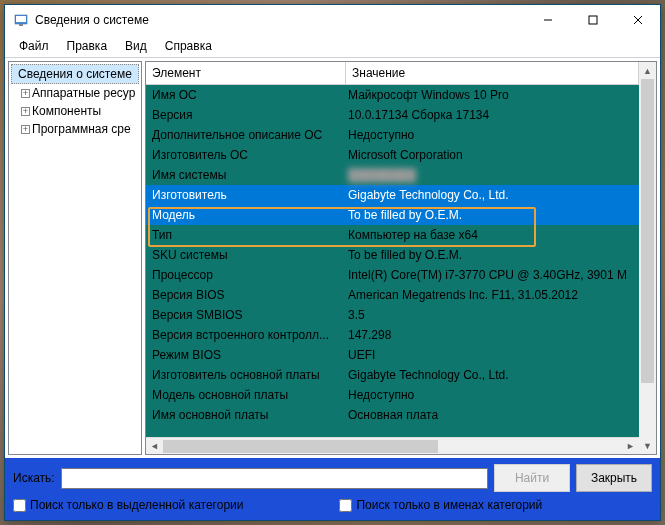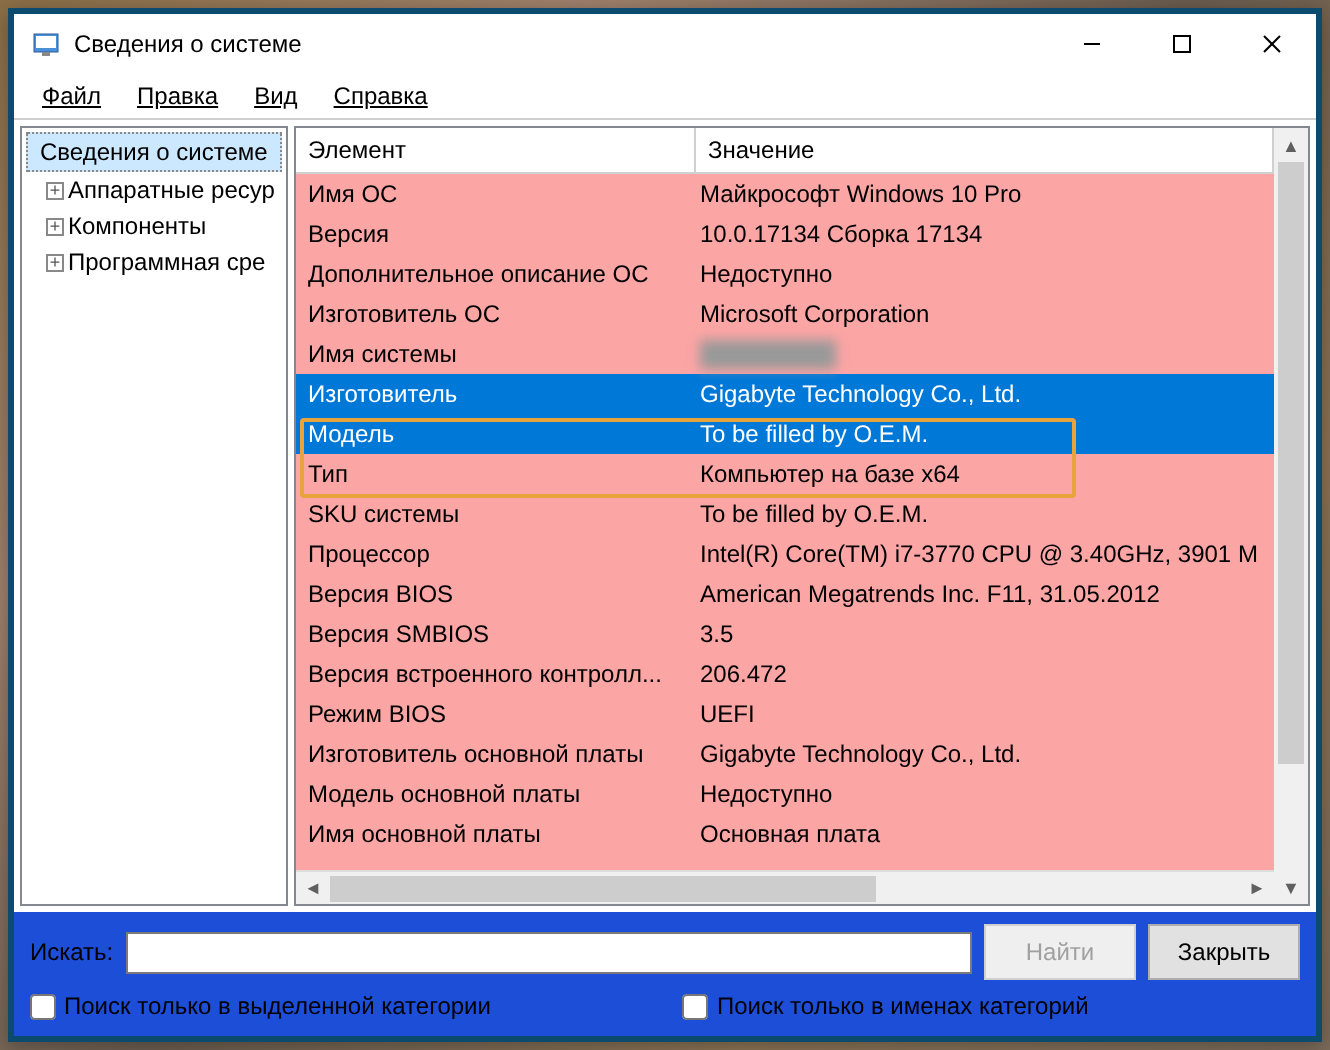--- a/index.html
+++ b/index.html
@@ -9,21 +9,21 @@
     font-size: 12px;
     background: linear-gradient(135deg, #8b6f47 0%, #a0826d 25%, #6b5d4f 50%, #8b7355 75%, #7a6a5a 100%);
     width: 665px;
     height: 525px;
     padding: 4px;
   }
   .window {
     background: #fff;
     width: 100%;
     height: 100%;
-    border: 3px solid #0c4a6e;
+    border: 1px solid #0c4a6e;
     display: flex;
     flex-direction: column;
     box-shadow: 0 2px 10px rgba(0,0,0,0.3);
   }
   .titlebar {
     display: flex;
     align-items: center;
     height: 30px;
     padding: 0 0 0 8px;
     background: #fff;
@@ -51,21 +51,20 @@
     font-family: "Segoe UI Symbol", sans-serif;
     font-size: 10px;
     cursor: default;
   }
   .menubar {
     display: flex;
     padding: 2px 6px;
     gap: 2px;
     border-bottom: 1px solid #d0d0d0;
     background: #fff;
-    text-decoration: underline;
   }
   .menuitem {
     padding: 2px 8px;
     cursor: default;
   }
   .content {
     flex: 1;
     display: flex;
     padding: 3px;
     gap: 3px;
@@ -101,21 +100,21 @@
     align-items: center;
     justify-content: center;
     font-size: 9px;
     line-height: 1;
     color: #555;
     background: #fff;
   }
   .detail-pane {
     flex: 1;
     border: 1px solid #828790;
-    background: #fca5a5;
+    background: #0f766e;
     display: flex;
     flex-direction: column;
     min-width: 0;
   }
   .detail-header {
     display: flex;
     border-bottom: 1px solid #d0d0d0;
     background: #fff;
   }
   .col-h {
@@ -354,21 +353,21 @@
                 <div class="row">
                   <div class="cell1">Версия BIOS</div>
                   <div class="cell2">American Megatrends Inc. F11, 31.05.2012</div>
                 </div>
                 <div class="row">
                   <div class="cell1">Версия SMBIOS</div>
                   <div class="cell2">3.5</div>
                 </div>
                 <div class="row">
                   <div class="cell1">Версия встроенного контролл...</div>
-                  <div class="cell2">206.472</div>
+                  <div class="cell2">147.298</div>
                 </div>
                 <div class="row">
                   <div class="cell1">Режим BIOS</div>
                   <div class="cell2">UEFI</div>
                 </div>
                 <div class="row">
                   <div class="cell1">Изготовитель основной платы</div>
                   <div class="cell2">Gigabyte Technology Co., Ltd.</div>
                 </div>
                 <div class="row">

